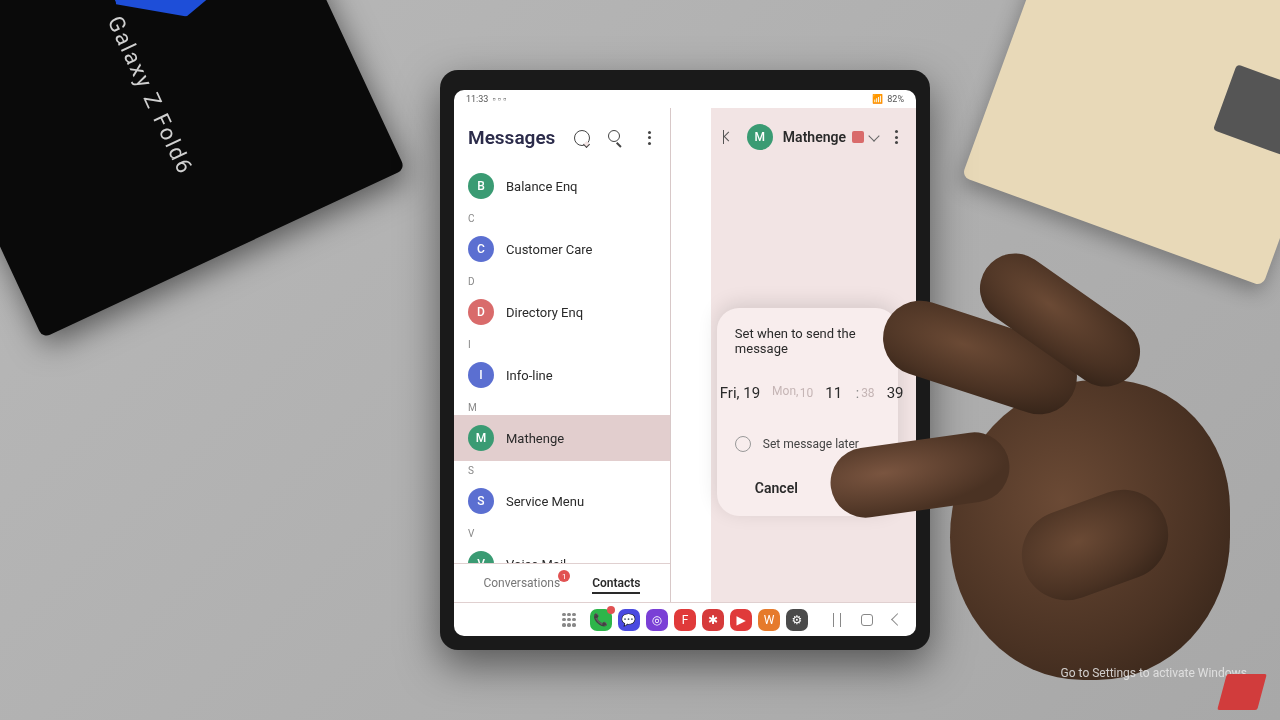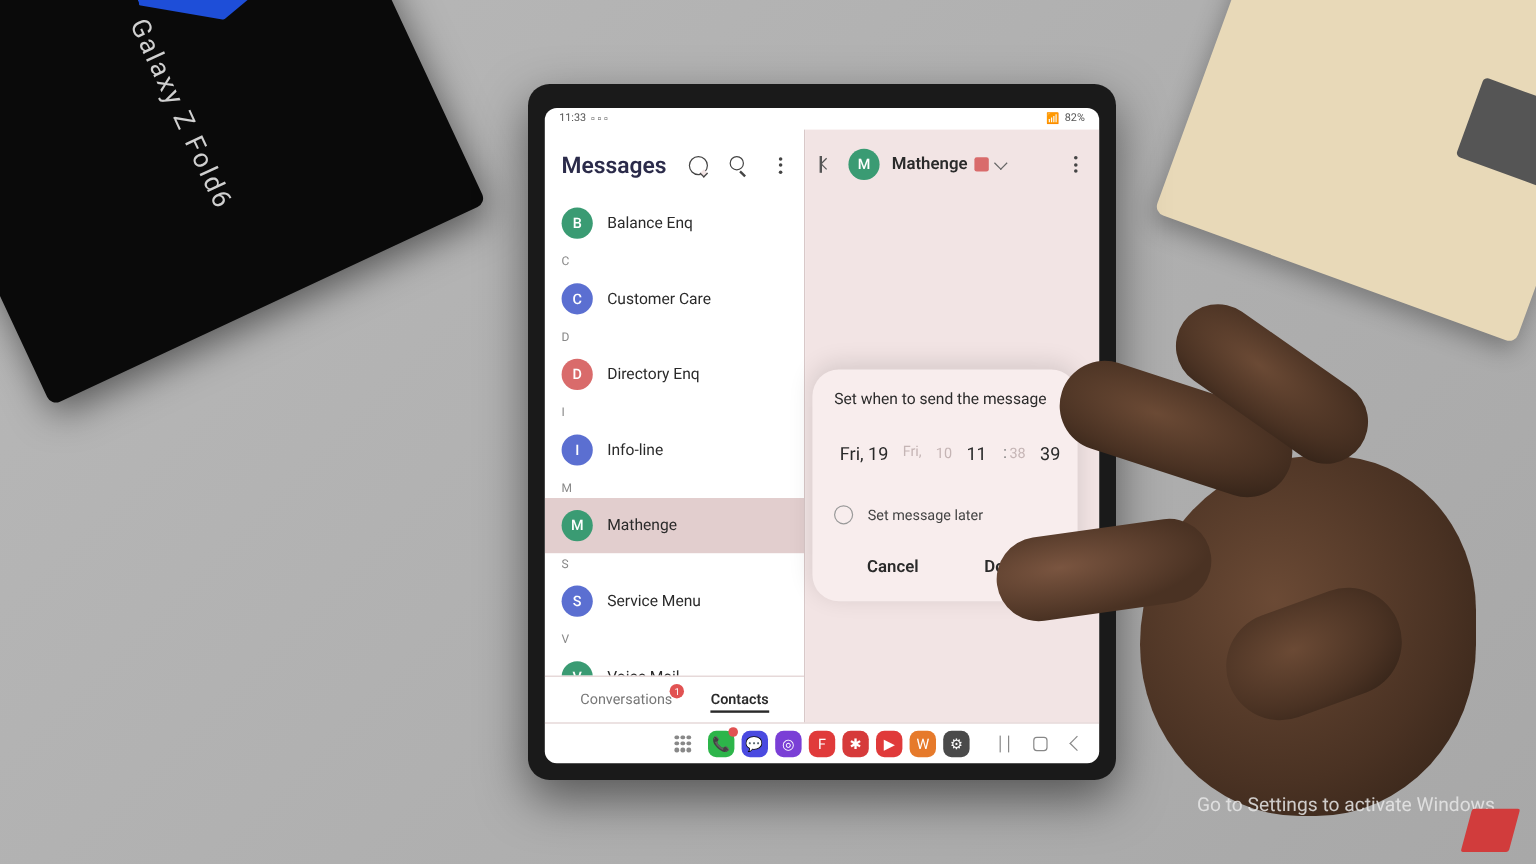--- a/index.html
+++ b/index.html
@@ -102,20 +102,21 @@
     font-size: 9px;
     color: #555;
   }
   .status-left, .status-right { display: flex; gap: 4px; align-items: center; }
 
   
   .split {
     flex: 1;
     display: flex;
     min-height: 0;
+    gap: 40px;
   }
   .left-pane {
     width: 47%;
     border-right: 1px solid #d8c8c8;
     display: flex;
     flex-direction: column;
   }
   .right-pane {
     flex: 1;
     display: flex;
@@ -442,21 +443,21 @@
   
   .watermark {
     position: absolute;
     right: 30px;
     bottom: 40px;
     color: #e8e8e8;
     text-align: left;
     opacity: 0.85;
   }
   .watermark-title { font-size: 18px; font-weight: 400; }
-  .watermark-sub { font-size: 16px; }
+  .watermark-sub { font-size: 12px; }
 
   .red-corner {
     position: absolute;
     right: 18px;
     bottom: 10px;
     width: 40px;
     height: 36px;
     background: #d13c3c;
     transform: skewX(-15deg);
     border-radius: 2px;
@@ -567,21 +568,21 @@
             </span>
         </div>
 
         <div class="modal">
           <div class="modal-title">Set when to send the message</div>
 
           <div class="picker">
             <div class="picker-col date">
               <div class="picker-faded"></div>
               <div class="picker-selected">Fri, 19</div>
-              <div class="picker-faded">Fri,</div>
+              <div class="picker-faded">Mon,</div>
             </div>
             <div class="picker-col">
               <div class="picker-faded">10</div>
               <div class="picker-selected">11</div>
               <div class="picker-faded"></div>
             </div>
             <div class="picker-sep">:</div>
             <div class="picker-col">
               <div class="picker-faded">38</div>
               <div class="picker-selected">39</div>

